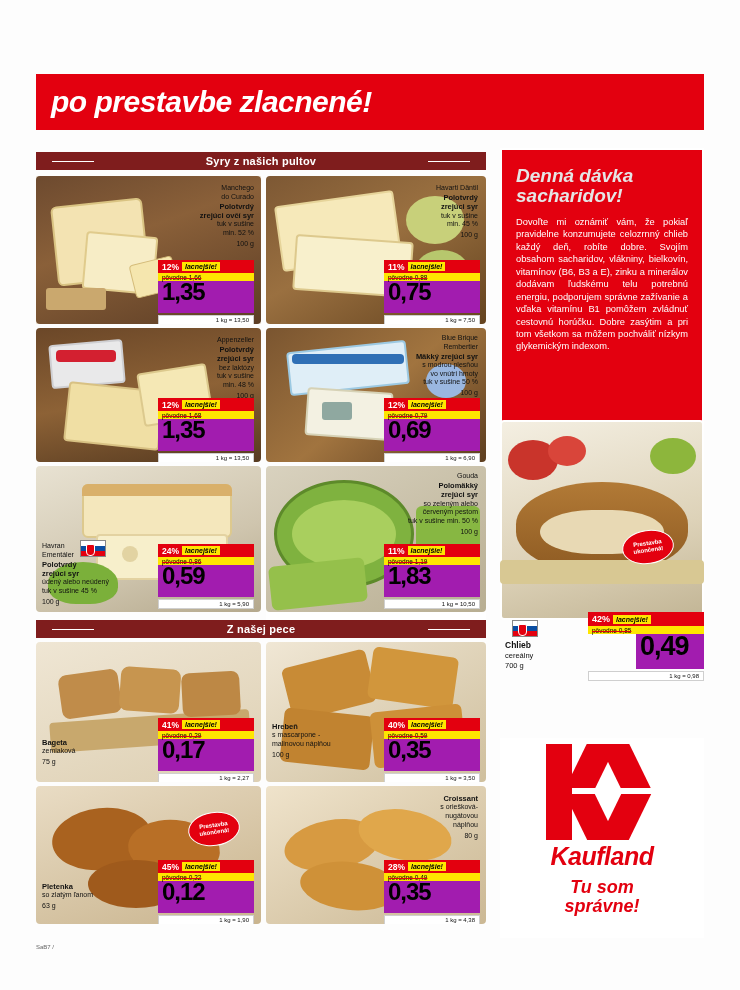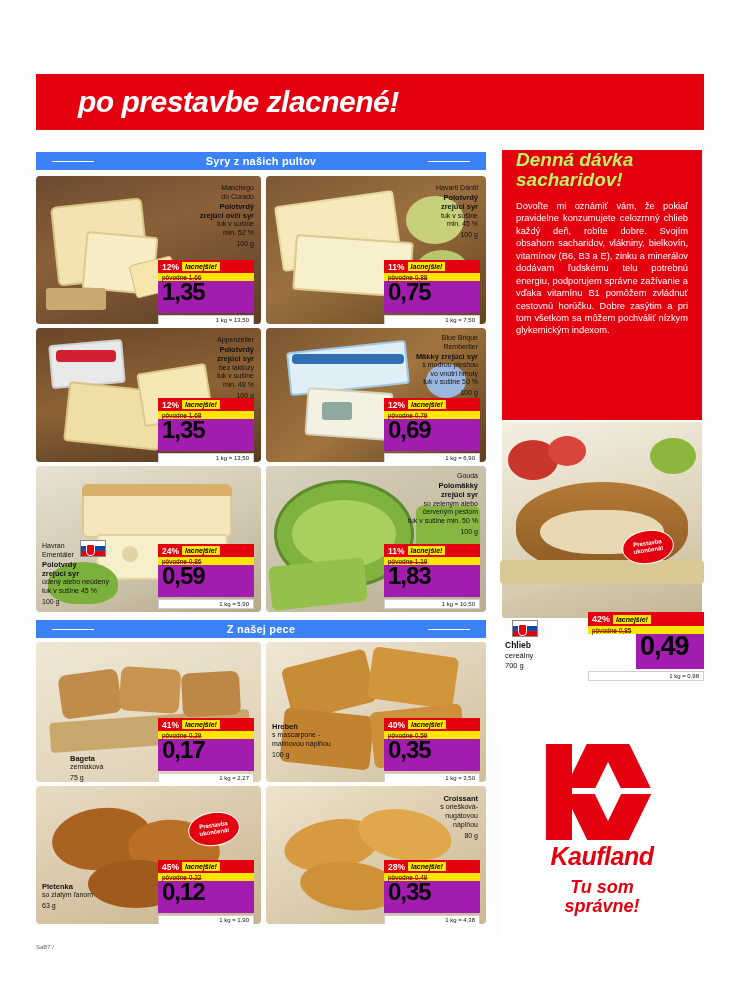--- a/index.html
+++ b/index.html
@@ -16,25 +16,25 @@
     background:#fdfdfd;
   }
   
   .top-banner {
     position:absolute; left:36px; top:74px; width:668px; height:56px;
     background:#e3000f;
     display:flex; align-items:center;
   }
   .top-banner .txt {
     color:#ffffff; font-size:30px; font-weight:bold; letter-spacing:-0.5px;
-    padding-left:42px; font-style:italic;
+    padding-left:15px; font-style:italic;
   }
   
   .sec-bar {
-    position:absolute; background:#3b82f6; height:18px;
+    position:absolute; background:#7f1d1d; height:18px;
     display:flex; align-items:center; justify-content:center;
   }
   .sec-bar .t {
     color:#fff; font-size:11px; font-weight:bold; letter-spacing:.2px;
   }
   .sec-bar::before, .sec-bar::after{
     content:""; position:absolute; top:50%; height:1px; background:#fff; width:42px;
   }
   .sec-bar::before{ left:16px; }
   .sec-bar::after{ right:16px; }
@@ -76,22 +76,22 @@
     background:#ffffff; color:#111; font-size:6px; text-align:right;
     padding:1px 4px; border:1px solid #cfcfcf; margin-top:2px;
   }
 
   
   .right-col {
     position:absolute; left:500px; top:148px; width:204px; height:460px;
     background:#e3000f; border:2px solid #fff;
   }
   .rc-title {
-    color:#bef264; font-size:19px; font-weight:bold; font-style:italic;
-    line-height:1.05; padding:0 14px 6px 14px;
+    color:#e5e5e5; font-size:19px; font-weight:bold; font-style:italic;
+    line-height:1.05; padding:16px 14px 6px 14px;
   }
   .rc-body {
     color:#fff; font-size:9.3px; line-height:1.34; padding:4px 14px 10px 14px;
     text-align:justify;
   }
   .bread-photo {
     position:absolute; left:500px; top:420px; width:204px; height:200px;
   }
   .bread-price { position:absolute; left:588px; top:612px; width:116px; }
   .bread-price .pb-top { height:14px; font-size:9px; }
@@ -339,21 +339,21 @@
   </div>
 
   <div class="tile" style="left:36px; top:642px; width:225px; height:140px;">
     <div class="photo">
       <div class="ph" style="left:0;top:0;width:225px;height:140px;background:linear-gradient(160deg,#efe6d4 0%,#ddcfb2 100%);"></div>
       <div class="ph" style="left:14px;top:74px;width:200px;height:30px;background:#c8a86d;transform:rotate(-4deg);"></div>
       <div class="ph" style="left:24px;top:30px;width:60px;height:44px;background:#c08c4a;border-radius:8px;transform:rotate(-8deg);"></div>
       <div class="ph" style="left:84px;top:26px;width:60px;height:44px;background:#c7954f;border-radius:8px;transform:rotate(4deg);"></div>
       <div class="ph" style="left:146px;top:30px;width:58px;height:44px;background:#bd8845;border-radius:8px;transform:rotate(-3deg);"></div>
     </div>
-    <div class="desc left" style="left:6px; top:112px; width:110px;margin-left:28px;">
+    <div class="desc left" style="left:6px; top:96px; width:110px;">
       <div class="b">Bageta</div>
       <div class="nm">zemiaková</div>
       <div class="wt">75 g</div>
     </div>
     <div class="pricebox" style="left:122px; top:76px;">
       <div class="pb-top">
         <span class="pct">41%</span>
         <span class="lac">lacnejšie!</span>
       </div>
       <div class="pb-old">pôvodne 0,29</div>

